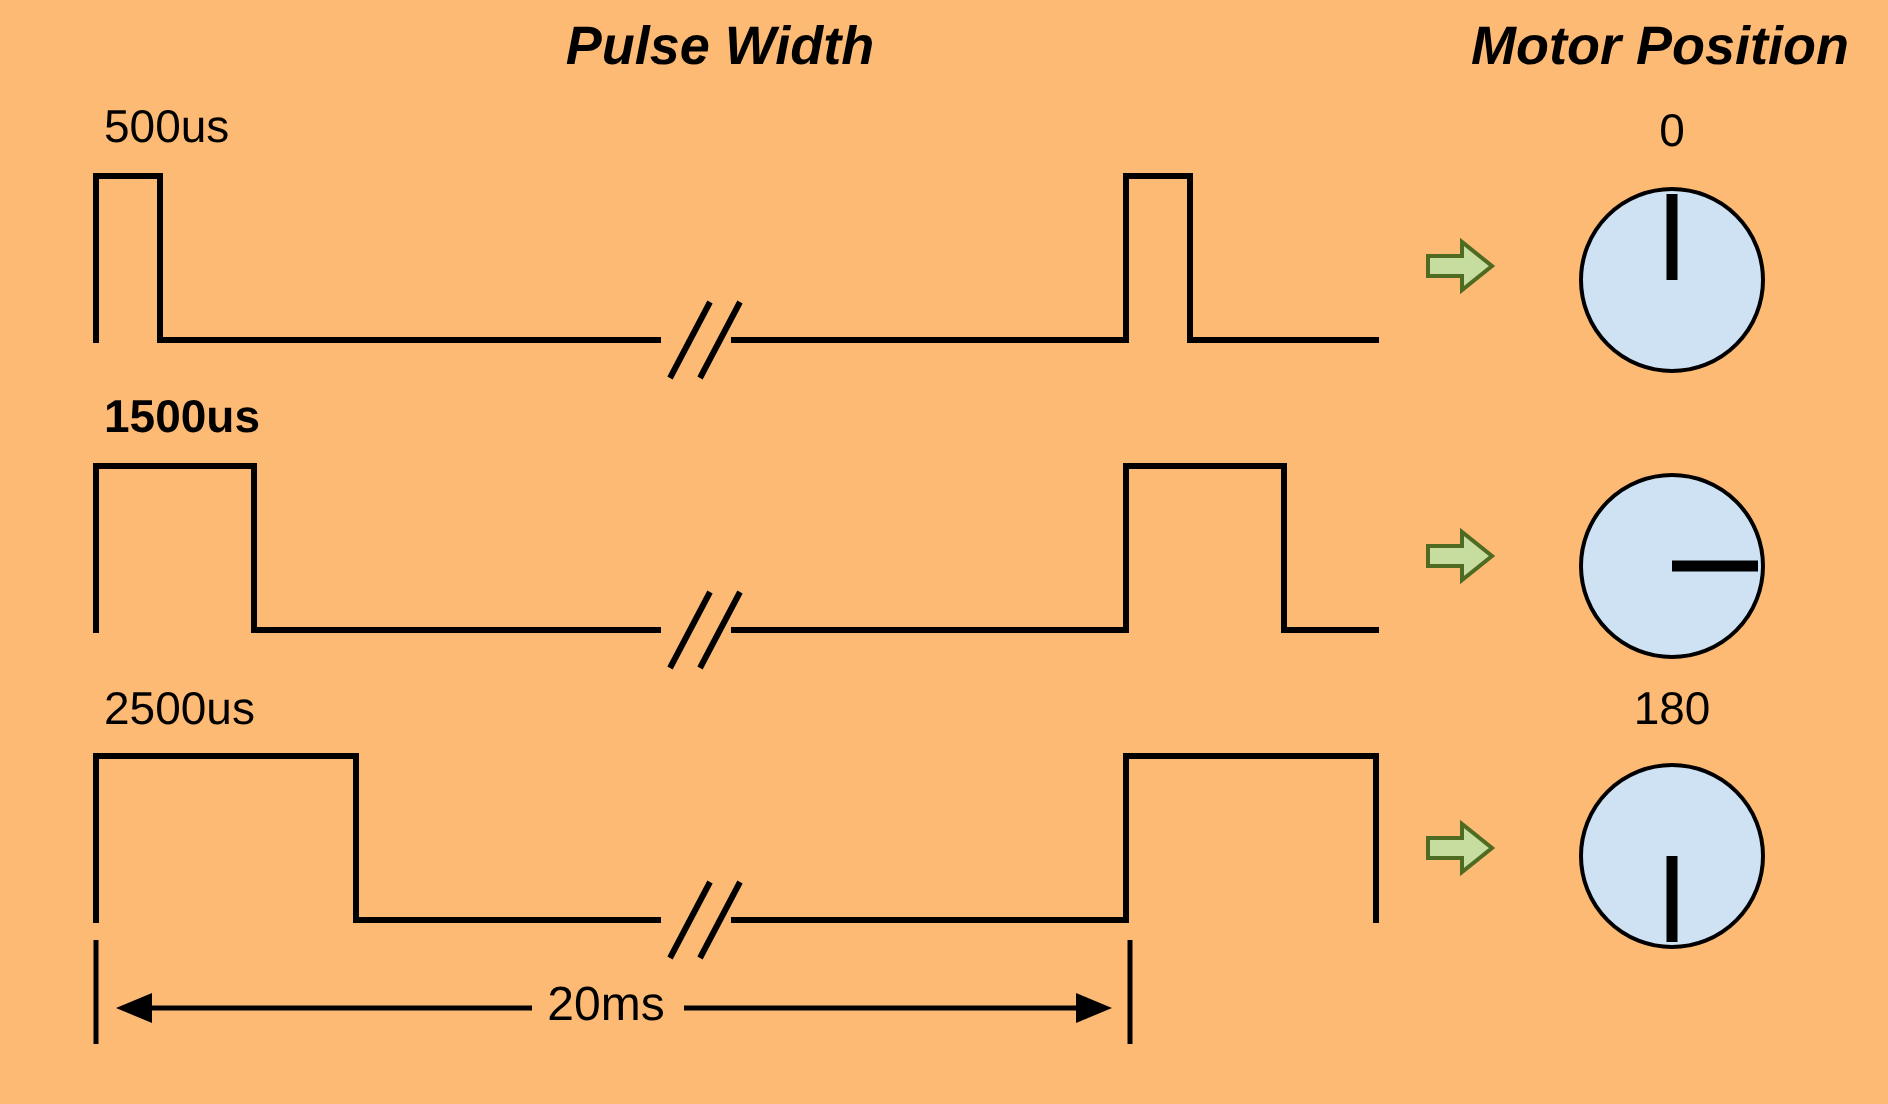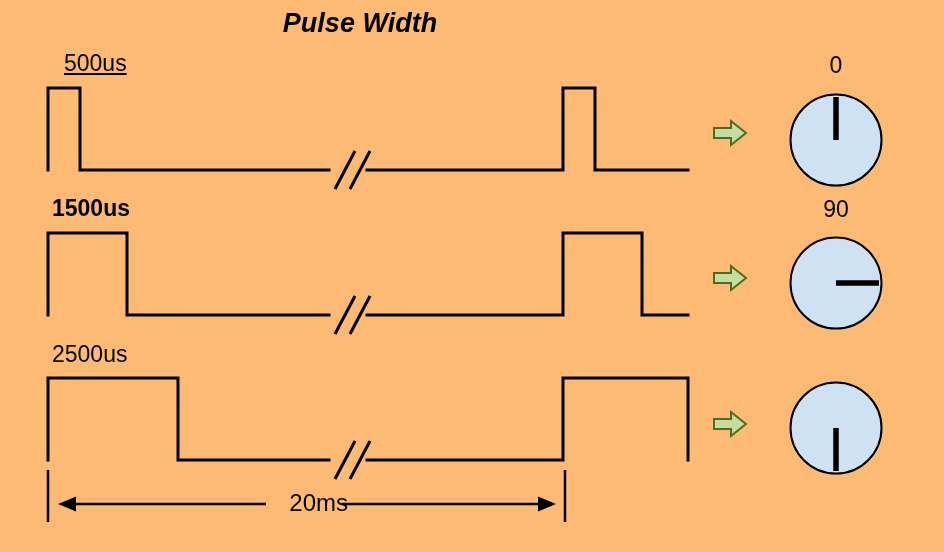--- a/index.html
+++ b/index.html
@@ -35,34 +35,35 @@
     width: 96px;
     text-align: center;
     font-size: 23px;
     color: #000;
   }
   .timebase-label {
     position: absolute;
     left: 258px;
     top: 489px;
     width: 90px;
-    text-align: right;
+    text-align: center;
     font-size: 24px;
     color: #000;
   }
   svg { position: absolute; display: block; }
 </style>
 </head>
 <body>
 
 <div id="canvas">
 
   <div class="title" style="left:260px; top:8px; width:200px;">Pulse Width</div>
+  <div class="title" style="left:722px; top:8px; width:216px;">Motor Position</div>
 
-  <div class="pulse-label" style="left:64px; top:50px;text-decoration:underline;">500us</div>
+  <div class="pulse-label" style="left:52px; top:50px;">500us</div>
   <svg style="left:46px; top:75px;" width="650" height="120">
       <path d="M 2 95 L 2 13 L 34 13 L 34 95 L 283 95 M 321 95 L 517 95 L 517 13 L 549 13 L 549 95 L 642 95" fill="none" stroke="#000000" stroke-width="3" stroke-linecap="square"></path>
       <line x1="289" y1="114" x2="309" y2="76" stroke="#000000" stroke-width="3"></line>
       <line x1="304" y1="114" x2="324" y2="76" stroke="#000000" stroke-width="3"></line>
     </svg>
   <svg style="left:711px; top:117px;" width="38" height="32">
       <polygon points="3,11 20,11 20,4 35,16 20,28 20,21 3,21" fill="#c6dd9f" stroke="#4f6b21" stroke-width="2" stroke-linejoin="miter"></polygon>
     </svg>
   <div class="dial-label" style="left:788px; top:52px;">0</div>
   <svg style="left:788px; top:92px;" width="96" height="96">
@@ -72,35 +73,35 @@
 
   <div class="pulse-label" style="left:52px; top:195px;font-weight:bold;">1500us</div>
   <svg style="left:46px; top:220px;" width="650" height="120">
       <path d="M 2 95 L 2 13 L 81 13 L 81 95 L 283 95 M 321 95 L 517 95 L 517 13 L 596 13 L 596 95 L 642 95" fill="none" stroke="#000000" stroke-width="3" stroke-linecap="square"></path>
       <line x1="289" y1="114" x2="309" y2="76" stroke="#000000" stroke-width="3"></line>
       <line x1="304" y1="114" x2="324" y2="76" stroke="#000000" stroke-width="3"></line>
     </svg>
   <svg style="left:711px; top:262px;" width="38" height="32">
       <polygon points="3,11 20,11 20,4 35,16 20,28 20,21 3,21" fill="#c6dd9f" stroke="#4f6b21" stroke-width="2" stroke-linejoin="miter"></polygon>
     </svg>
-  <div class="dial-label" style="left:788px; top:196px;">90</div>
   <svg style="left:788px; top:235px;" width="96" height="96">
       <circle cx="48" cy="48" r="45.5" fill="#cfe2f3" stroke="#000000" stroke-width="2"></circle>
       <line x1="48" y1="48" x2="91.0" y2="48.0" stroke="#000000" stroke-width="5.5"></line>
     </svg>
 
   <div class="pulse-label" style="left:52px; top:341px;text-align:center;">2500us</div>
   <svg style="left:46px; top:365px;" width="650" height="120">
       <path d="M 2 95 L 2 13 L 132 13 L 132 95 L 283 95 M 321 95 L 517 95 L 517 13 L 642 13 L 642 95" fill="none" stroke="#000000" stroke-width="3" stroke-linecap="square"></path>
       <line x1="289" y1="114" x2="309" y2="76" stroke="#000000" stroke-width="3"></line>
       <line x1="304" y1="114" x2="324" y2="76" stroke="#000000" stroke-width="3"></line>
     </svg>
   <svg style="left:711px; top:408px;" width="38" height="32">
       <polygon points="3,11 20,11 20,4 35,16 20,28 20,21 3,21" fill="#c6dd9f" stroke="#4f6b21" stroke-width="2" stroke-linejoin="miter"></polygon>
     </svg>
+  <div class="dial-label" style="left:788px; top:341px;">180</div>
   <svg style="left:788px; top:380px;" width="96" height="96">
       <circle cx="48" cy="48" r="45.5" fill="#cfe2f3" stroke="#000000" stroke-width="2"></circle>
       <line x1="48" y1="48" x2="48.0" y2="91.0" stroke="#000000" stroke-width="5.5"></line>
     </svg>
 
   <svg style="left:40px; top:466px;" width="540" height="72">
       <line x1="8" y1="4" x2="8" y2="56" stroke="#000000" stroke-width="2.5"></line>
       <line x1="525" y1="4" x2="525" y2="56" stroke="#000000" stroke-width="2.5"></line>
       <line x1="32" y1="38" x2="226" y2="38" stroke="#000000" stroke-width="2.5"></line>
       <line x1="302" y1="38" x2="500" y2="38" stroke="#000000" stroke-width="2.5"></line>

